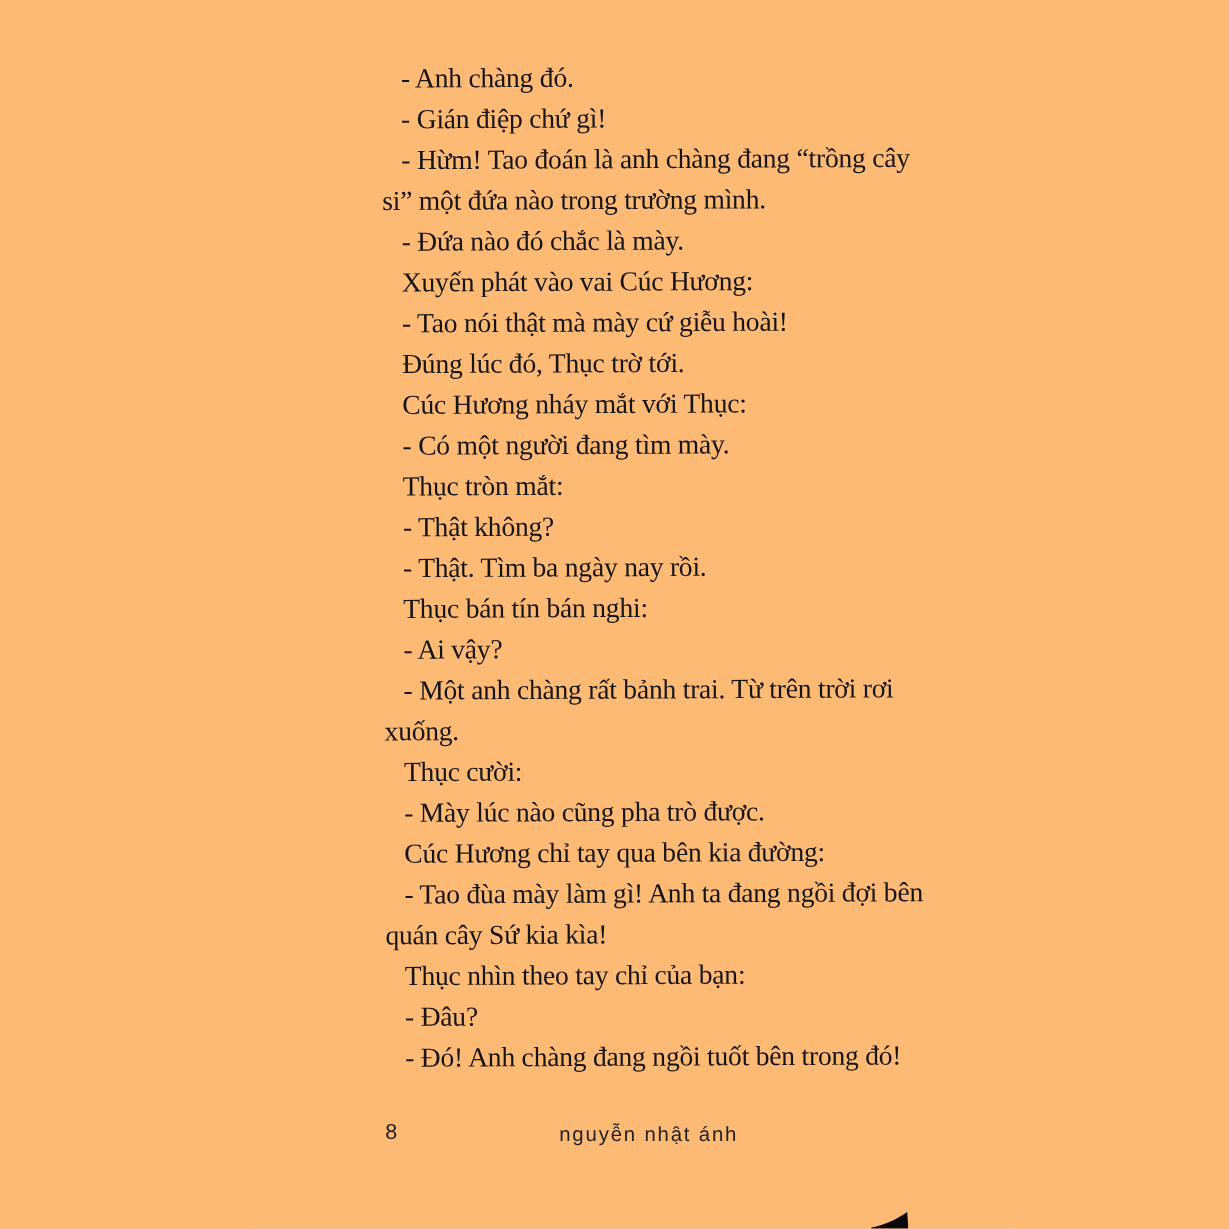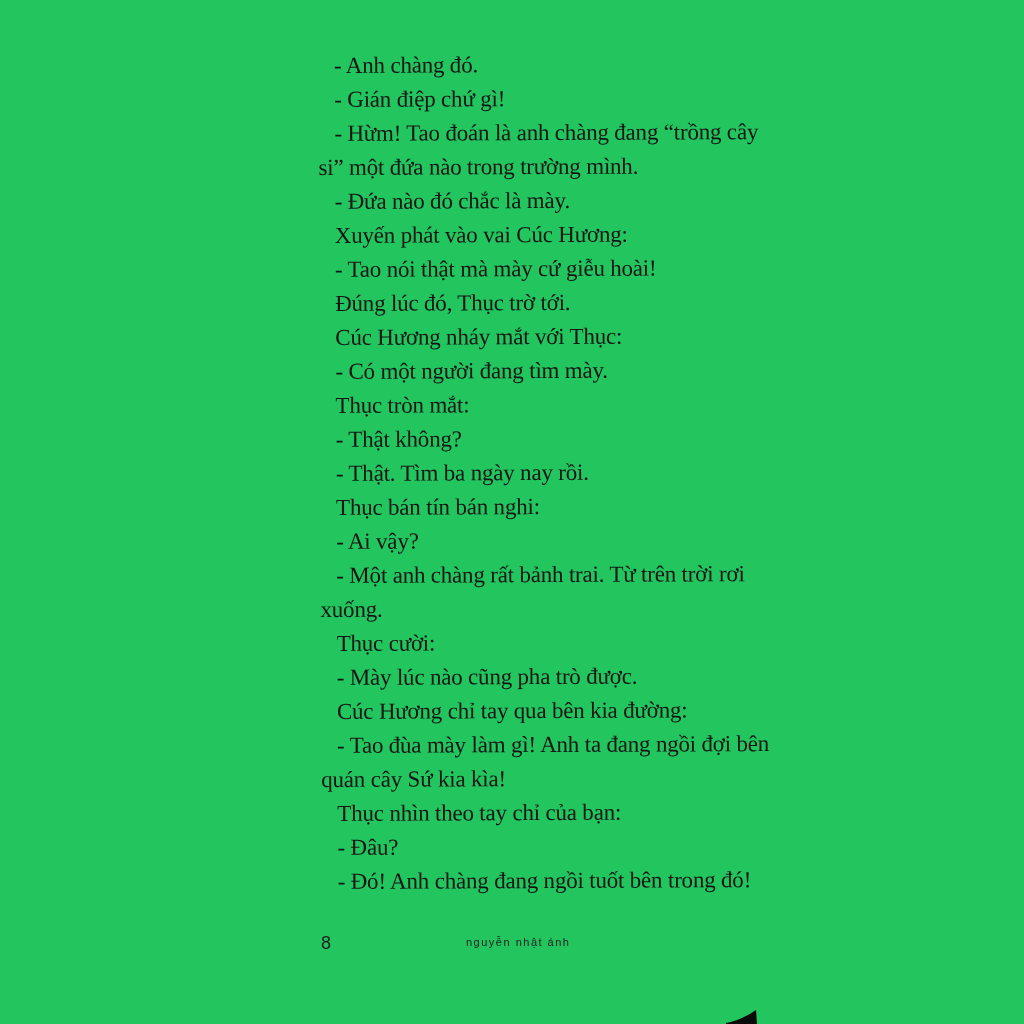--- a/index.html
+++ b/index.html
@@ -1,20 +1,20 @@
 <!DOCTYPE html>
 <html><head>
 <meta charset="utf-8">
 <style>
   html, body { margin: 0; padding: 0; }
   .page {
     position: relative;
     width: 1024px;
     height: 1024px;
-    background: #22c55e;
+    background: #fdba74;
     overflow: hidden;
     font-family: "Liberation Serif", serif;
     color: #151515;
   }
   .text-block {
     position: absolute;
     left: 318px;
     top: 49px;
     width: 460px;
     transform: rotate(-0.25deg);
@@ -34,21 +34,21 @@
     top: 933px;
     font-family: "Liberation Sans", sans-serif;
     font-size: 18px;
     color: #222222;
   }
   .footer-author {
     position: absolute;
     left: 466px;
     top: 936px;
     font-family: "Liberation Sans", sans-serif;
-    font-size: 11px;
+    font-size: 17px;
     letter-spacing: 1.5px;
     color: #222222;
   }
   .corner-mark {
     position: absolute;
     left: 726px;
     bottom: 0;
     width: 31px;
     height: 14px;
   }

